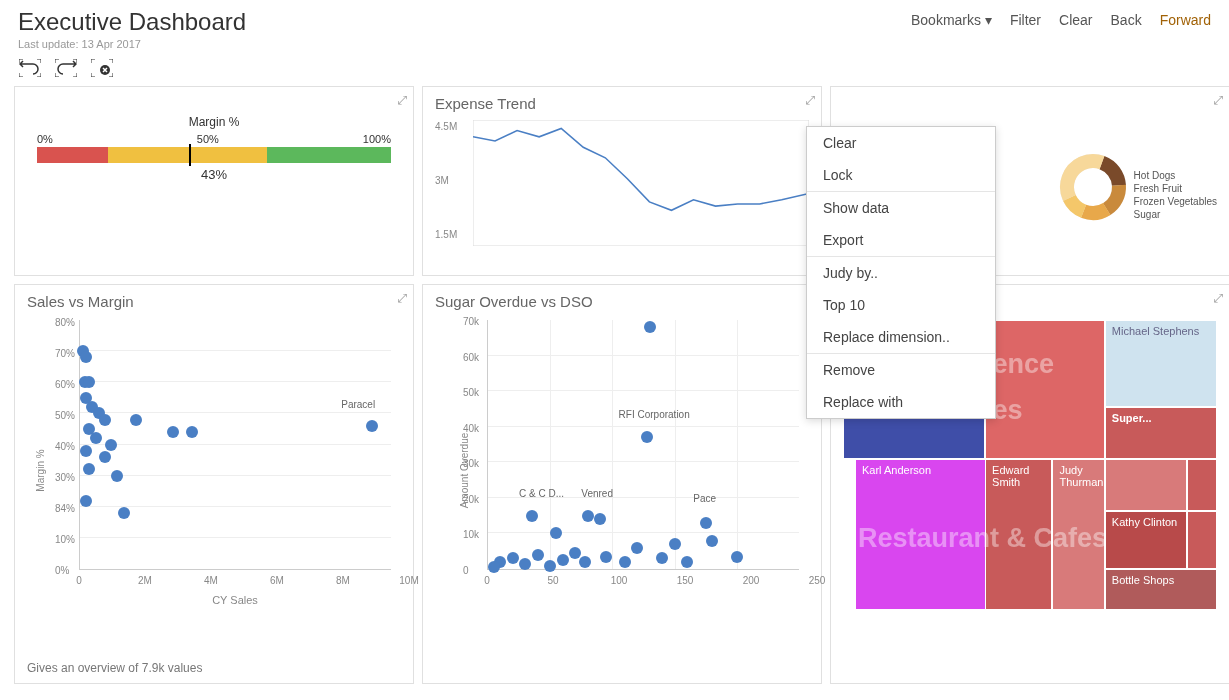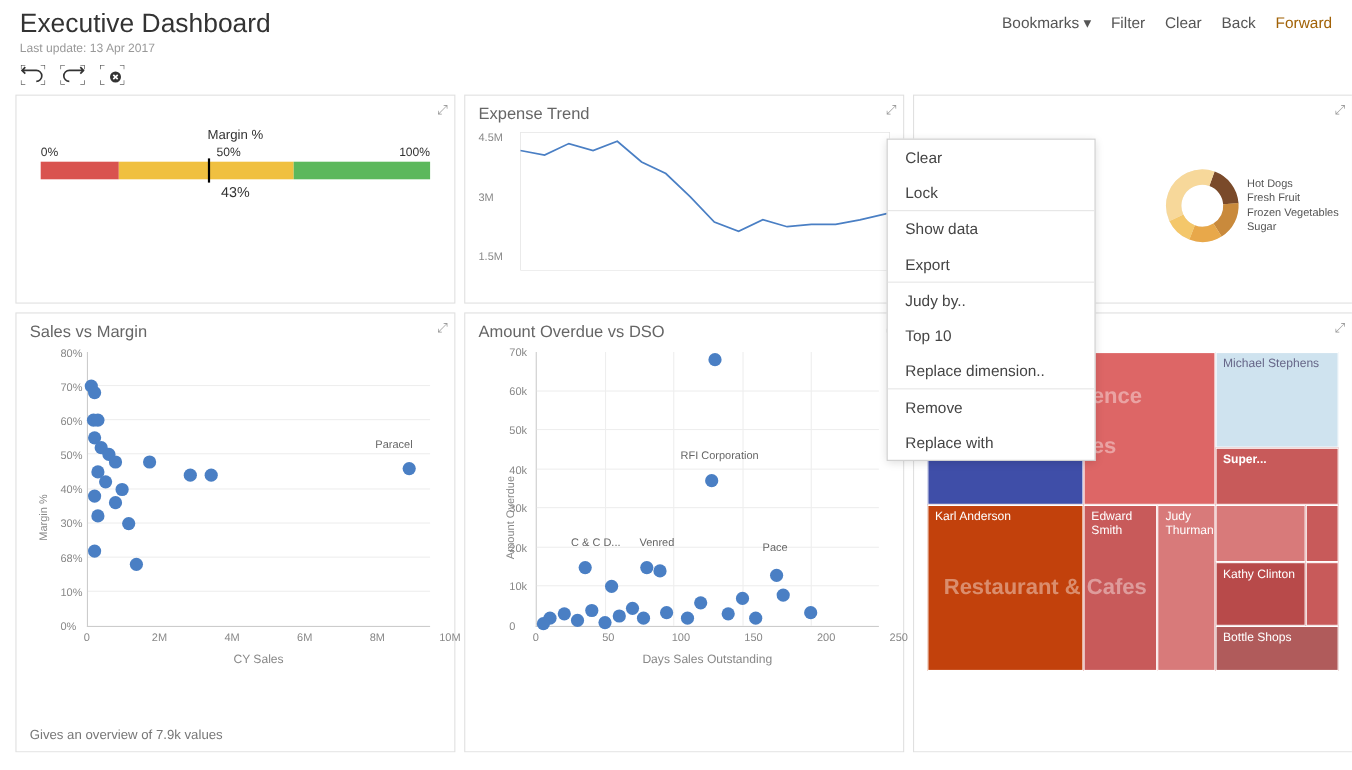--- a/index.html
+++ b/index.html
@@ -45,28 +45,28 @@
 .ytick { position: absolute; left: 28px; font-size: 10px; color: #888; transform: translateY(50%); }
 .xlabel { position: absolute; bottom: 4px; left: 52px; right: 10px; text-align: center; font-size: 11px; color: #888; }
 .footer-note { position: absolute; bottom: 8px; left: 12px; font-size: 12px; color: #777; }
 
 
 .context-menu { position: absolute; left: 806px; top: 126px; width: 190px; background: #fff; border: 1px solid #ccc; box-shadow: 0 2px 8px rgba(0,0,0,0.15); z-index: 100; font-size: 14px; color: #444; }
 .context-menu .mi { padding: 8px 16px; cursor: pointer; }
 .context-menu .sep { border-top: 1px solid #e5e5e5; }
 
 
-.donut-wrap { display: flex; align-items: center; justify-content: flex-end; gap: 6px; margin-top: 40px; }
+.donut-wrap { display: flex; align-items: flex-end; justify-content: flex-end; gap: 6px; margin-top: 40px; }
 .legend { font-size: 10px; color: #555; }
 .legend div { margin: 2px 0; }
 
 
 .treemap { position: relative; height: 290px; margin-top: 10px; }
 .tm-cell { position: absolute; border: 1px solid #fff; padding: 4px 6px; font-size: 11px; color: #fff; overflow: hidden; }
-.tm-label-big { position: absolute; font-size: 20px; font-weight: bold; opacity: 0.4; color: #fff; pointer-events: none; }
+.tm-label-big { position: absolute; font-size: 27px; font-weight: bold; opacity: 0.4; color: #fff; pointer-events: none; }
 </style>
 </head>
 <body>
 
 <div class="header">
   <div class="header-left">
     <h1>Executive Dashboard</h1>
     <div class="subtitle">Last update: 13 Apr 2017</div>
   </div>
   <div class="header-right">
@@ -156,21 +156,21 @@
     </div>
   </div>
 
   <div class="panel">
     <div class="panel-expand">⤢</div>
     <div class="panel-title">Sales vs Margin</div>
     <div class="scatter-wrap">
       <div class="scatter-ylabel-vert">Margin %</div>
       <span class="ytick" style="bottom:40px">0%</span>
         <span class="ytick" style="bottom:71px">10%</span>
-      <span class="ytick" style="bottom:102px">68%</span>
+      <span class="ytick" style="bottom:102px">84%</span>
         <span class="ytick" style="bottom:133px">30%</span>
       <span class="ytick" style="bottom:164px">40%</span>
         <span class="ytick" style="bottom:195px">50%</span>
       <span class="ytick" style="bottom:226px">60%</span>
         <span class="ytick" style="bottom:257px">70%</span>
       <span class="ytick" style="bottom:288px">80%</span>
       <span class="xtick" style="left:52px">0</span>
         <span class="xtick" style="left:118px">2M</span>
       <span class="xtick" style="left:184px">4M</span>
         <span class="xtick" style="left:250px">6M</span>
@@ -207,21 +207,21 @@
         <div class="scatter-dot" style="left:94%;bottom:57.5%"></div>
         <div class="scatter-label" style="left:84%;bottom:64%">Paracel</div>
       </div>
       <div class="xlabel">CY Sales</div>
     </div>
     <div class="footer-note">Gives an overview of 7.9k values</div>
   </div>
 
   <div class="panel">
     <div class="panel-expand">⤢</div>
-    <div class="panel-title">Amount Overdue vs DSO</div>
+    <div class="panel-title">Sugar Overdue vs DSO</div>
     <div class="scatter-wrap">
       <div class="scatter-ylabel-vert">Amount Overdue</div>
       <span class="ytick" style="bottom:40px">0</span>
         <span class="ytick" style="bottom:76px">10k</span>
       <span class="ytick" style="bottom:111px">20k</span>
         <span class="ytick" style="bottom:147px">30k</span>
       <span class="ytick" style="bottom:182px">40k</span>
         <span class="ytick" style="bottom:218px">50k</span>
       <span class="ytick" style="bottom:253px">60k</span>
         <span class="ytick" style="bottom:289px">70k</span>
@@ -264,35 +264,34 @@
         <div class="scatter-dot" style="left:24%;bottom:3.6%"></div>
         <div class="scatter-dot" style="left:28%;bottom:6.4%"></div>
         <div class="scatter-dot" style="left:31.2%;bottom:2.9%"></div>
         <div class="scatter-dot" style="left:38%;bottom:5%"></div>
         <div class="scatter-dot" style="left:44%;bottom:2.9%"></div>
         <div class="scatter-dot" style="left:56%;bottom:4.3%"></div>
         <div class="scatter-dot" style="left:64%;bottom:2.9%"></div>
         <div class="scatter-dot" style="left:80%;bottom:5%"></div>
         <div class="scatter-dot" style="left:2%;bottom:0.7%"></div>
       </div>
-      <div class="xlabel">Days Sales Outstanding</div>
     </div>
   </div>
 
   <div class="panel">
     <div class="panel-expand">⤢</div>
     <div class="panel-title">p</div>
     <div class="treemap">
       <div class="tm-cell" style="left:0;top:0;width:38%;height:48%;background:#3f4ea8"></div>
       <div class="tm-cell" style="left:38%;top:0;width:32%;height:48%;background:#d66"></div>
       <div class="tm-cell" style="left:70%;top:0;width:30%;height:30%;background:#cfe3ef;color:#668">Michael Stephens</div>
       <div class="tm-cell" style="left:70%;top:30%;width:30%;height:18%;background:#c85a5a;font-size:11px;font-weight:bold">Super...</div>
       <div class="tm-label-big" style="left:40%;top:10%">ence</div>
       <div class="tm-label-big" style="left:40%;top:26%">es</div>
-      <div class="tm-cell" style="left:0;top:48%;width:38%;height:52%;background:#c2410c">Karl Anderson</div>
+      <div class="tm-cell" style="left:12px;top:48%;width:38%;height:52%;background:#d946ef">Karl Anderson</div>
       <div class="tm-cell" style="left:38%;top:48%;width:18%;height:52%;background:#c85a5a">Edward Smith</div>
       <div class="tm-cell" style="left:56%;top:48%;width:14%;height:52%;background:#d87a7a">Judy Thurman</div>
       <div class="tm-cell" style="left:70%;top:48%;width:22%;height:18%;background:#d87a7a"></div>
       <div class="tm-cell" style="left:92%;top:48%;width:8%;height:18%;background:#c85a5a"></div>
       <div class="tm-cell" style="left:70%;top:66%;width:22%;height:20%;background:#b84a4a">Kathy Clinton</div>
       <div class="tm-cell" style="left:92%;top:66%;width:8%;height:20%;background:#c85a5a"></div>
       <div class="tm-cell" style="left:70%;top:86%;width:30%;height:14%;background:#a84a4a;opacity:0.9">Bottle Shops</div>
       <div class="tm-label-big" style="left:4%;top:70%">Restaurant &amp; Cafes</div>
     </div>
   </div>

